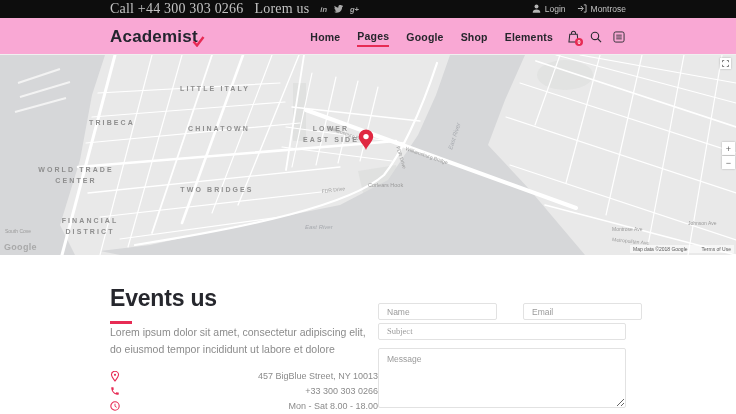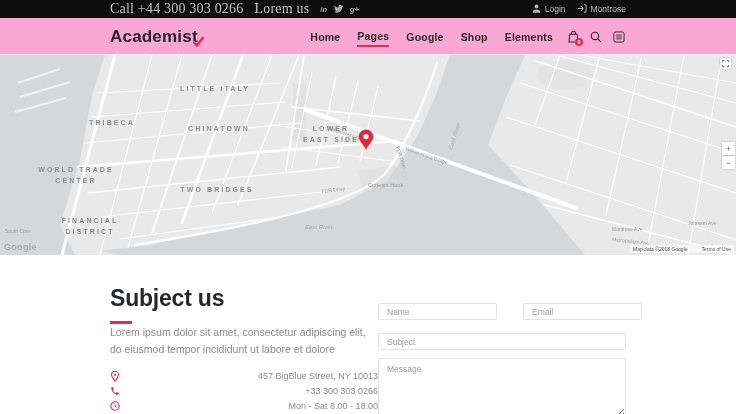--- a/index.html
+++ b/index.html
@@ -51,21 +51,21 @@
   .title-dash { width:22px; height:3px; background:var(--accent); margin-top:9px; }
   .desc { margin-top:0; font-size:10.5px; line-height:1.6; color:#8b8b8b; max-width:265px; }
   .info-list { margin-top:13px; display:flex; flex-direction:column; gap:4.5px; }
   .info-row { display:flex; align-items:center; gap:9px; font-size:9px; color:#8b8b8b;justify-content:space-between; }
   .info-row svg { flex:0 0 auto; display:block; }
 
   .col-right { margin-left:auto; width:248px; padding-top:48px; }
   .form-row { display:flex; gap:26px; }
   .inp { width:119px; height:17px; border:1px solid #e2e2e2; border-radius:2px; padding:0 8px;
          font-size:8.5px; font-family:"Liberation Sans",sans-serif; color:#555; outline:none; }
-  .inp.full { width:248px; margin-top:13px; }
+  .inp.full { width:248px; margin-top:2px;font-family:Liberation Serif, serif; }
   .ta { width:248px; height:60px; margin-top:8px; border:1px solid #e2e2e2; border-radius:2px;
         padding:5px 8px; font-size:8.5px; font-family:"Liberation Sans",sans-serif; color:#555;
         outline:none; resize:both; }
   ::placeholder { color:#9b9b9b; opacity:1; }
 </style>
 </head>
 <body>
 
 <style> :root { --accent:#e72b54; } </style>
 
@@ -249,21 +249,21 @@
   <div class="map-attr">
     <span>Map data ©2018 Google</span>
     <span>Terms of Use</span>
   </div>
   <div class="map-google">Google</div>
 </div>
 
 <div class="content">
   <div class="container">
     <div class="col-left">
-      <h1 class="page-title">Subject us</h1>
+      <h1 class="page-title">Events us</h1>
       <div class="title-dash"></div>
       <p class="desc">Lorem ipsum dolor sit amet, consectetur adipiscing elit, do eiusmod tempor incididunt ut labore et dolore</p>
       <div class="info-list">
         <div class="info-row">
           <svg width="10" height="11" viewBox="0 0 11 12" fill="none" stroke="#e72b54" stroke-width="1.2">
               <path d="M5.5,11 C3.6,8.3 1.6,6.1 1.6,4.2 a3.9,3.9 0 1 1 7.8,0 C9.4,6.1 7.4,8.3 5.5,11 Z"></path>
               <circle cx="5.5" cy="4.2" r="1.2" fill="#e72b54" stroke="none"></circle>
             </svg>
           <span>457 BigBlue Street, NY 10013</span>
         </div>

